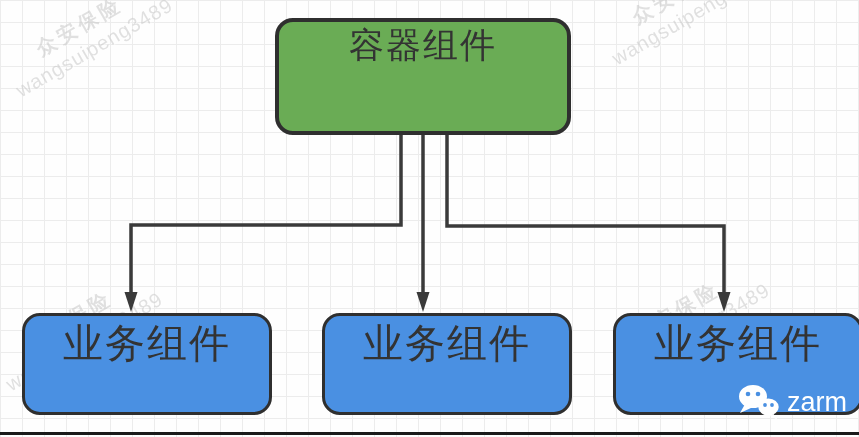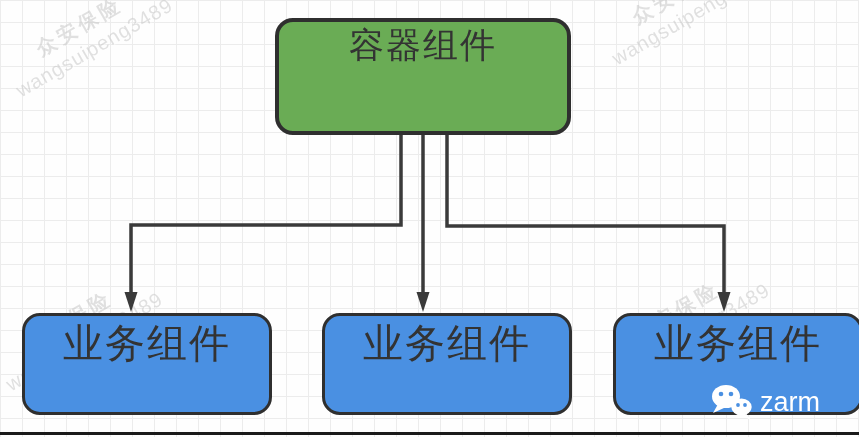--- a/index.html
+++ b/index.html
@@ -37,21 +37,21 @@
     position:absolute;transform:rotate(-30deg);transform-origin:left top;
     color:#c9c9c9;opacity:.55;text-shadow:1px 1px 1px #ffffff;
     line-height:1.3;pointer-events:none;white-space:nowrap;
   }
   .wm .l1{display:block;margin-left:38px;font-size:20px;font-weight:700;letter-spacing:4px;}
   .wm .l2{display:block;font-size:20px;letter-spacing:1px;}
   
   .bottom-rule{position:absolute;left:0;top:432px;width:859px;height:2.5px;background:#1a1a1a;}
   
   .wechat{
-    position:absolute;left:710px;top:383px;display:flex;align-items:center;gap:7px;
+    position:absolute;left:737px;top:383px;display:flex;align-items:center;gap:7px;
     color:#ffffff;font-size:27px;font-weight:500;
   }
   .wechat svg{display:block;}
 </style>
 </head>
 <body>
 
 <div class="canvas">
 
   <div class="wm" style="left:-2px;top:58px;">

